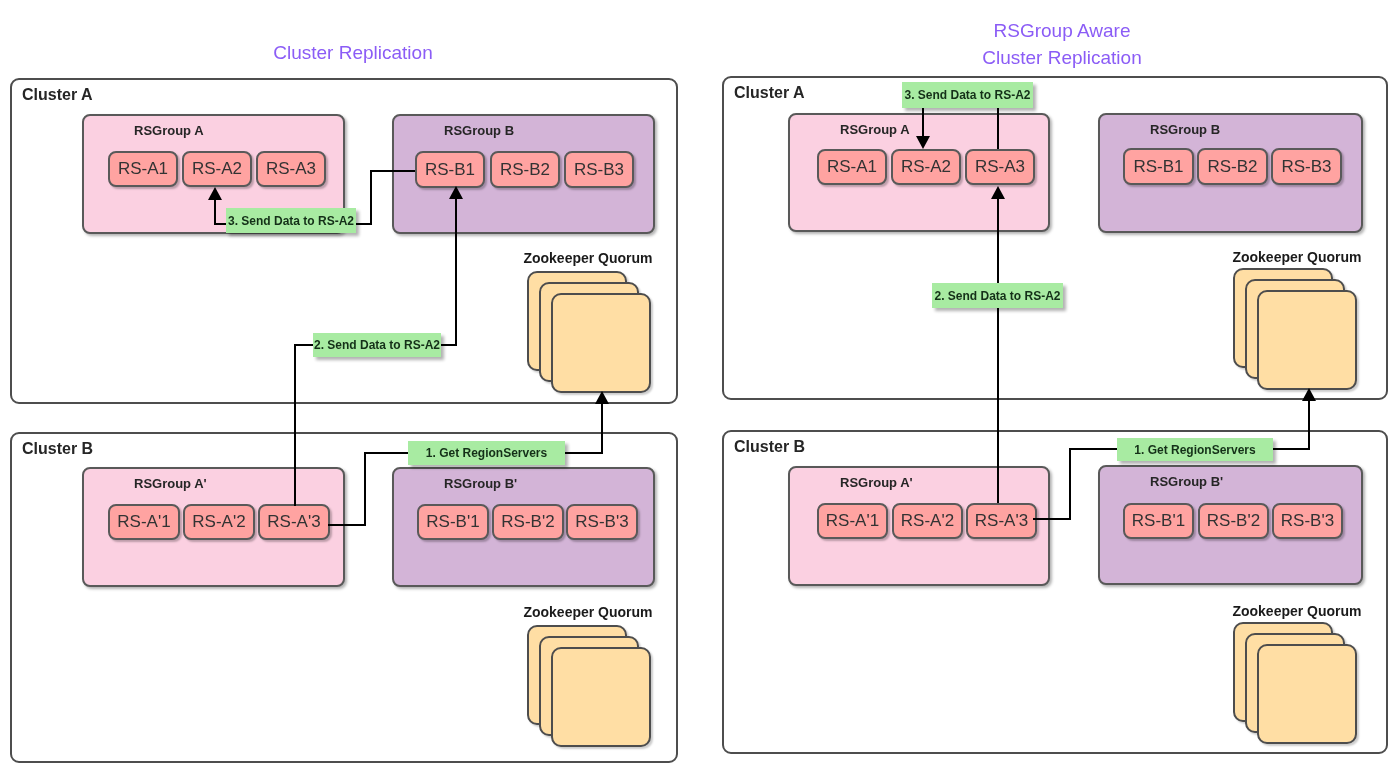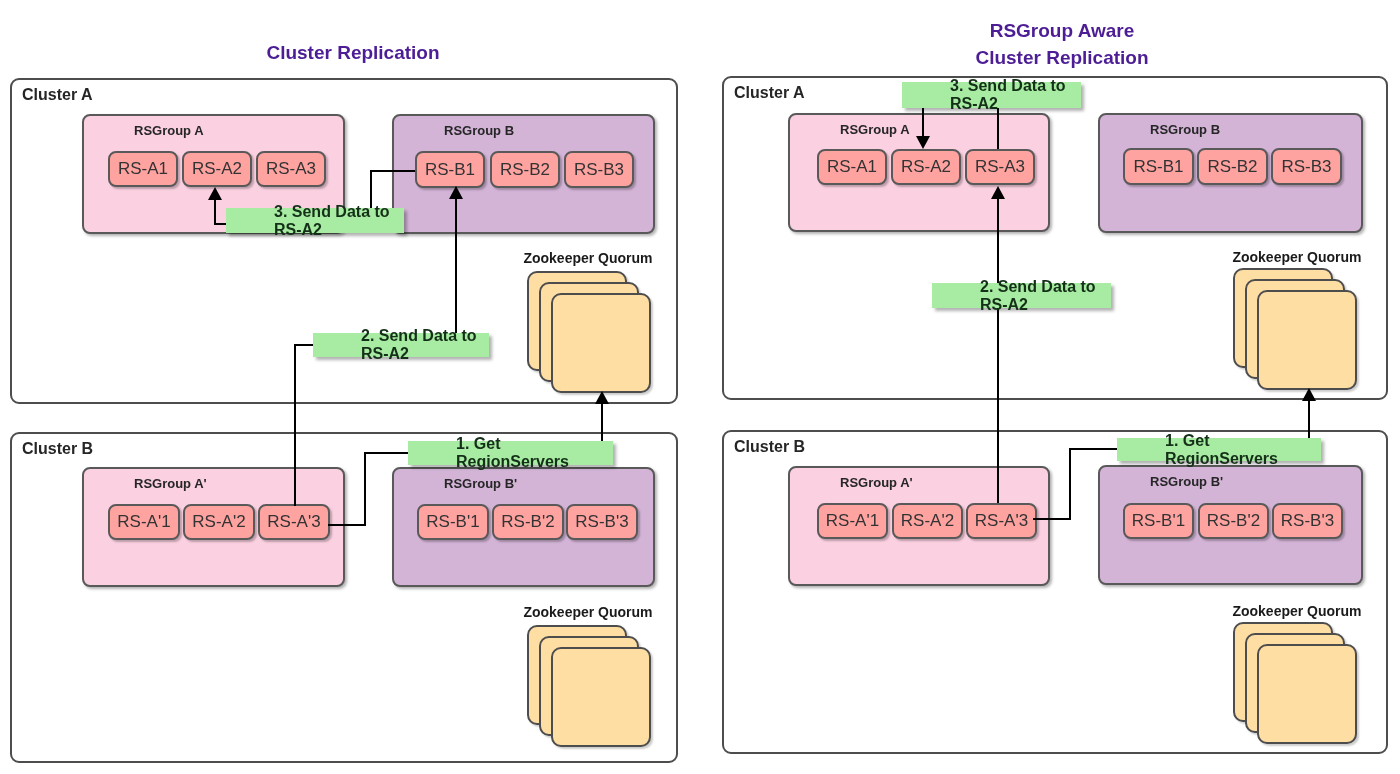--- a/index.html
+++ b/index.html
@@ -1,36 +1,36 @@
 <!DOCTYPE html>
 <html><head>
 <meta charset="utf-8">
 <style>
   html,body{margin:0;padding:0;background:#fff;}
   #stage{position:relative;width:1400px;height:774px;background:#fff;overflow:hidden;
          font-family:"Liberation Sans",sans-serif;}
   .abs{position:absolute;}
-  .title{font-size:19px;font-weight:bold;color:#4c1d95;text-align:center;z-index:1;}
+  .title{font-size:19px;font-weight:normal;color:#8b5cf6;text-align:center;z-index:1;}
   .cluster{background:#fff;border:2px solid #4d4d4d;border-radius:9px;z-index:0;}
   .cluster-label{font-size:16px;font-weight:bold;color:#262626;z-index:1;}
   .group{border:2px solid #595959;border-radius:8px;z-index:1;
          box-shadow:2px 2px 3px rgba(0,0,0,0.3);}
   .group.pink{background:#fbd0e1;}
   .group.purple{background:#d3b4d7;}
   .group-label{font-size:13px;font-weight:bold;color:#262626;z-index:2;padding-left:40px;}
   .rs{background:#ffa3a1;border:2px solid #595959;border-radius:8px;z-index:2;
       display:flex;align-items:center;justify-content:center;font-size:17px;color:#333;
       box-shadow:2px 2px 2px rgba(0,0,0,0.25);}
   .zk-label{font-size:14px;font-weight:bold;color:#1a1a1a;text-align:center;z-index:2;}
   .zk-stack{z-index:2;}
   .zk-sq{position:absolute;width:96px;height:96px;background:#ffdea4;border:2px solid #4d4d4d;
          border-radius:10px;box-shadow:2px 2px 2px rgba(0,0,0,0.2);}
-  .glabel{background:#a8eba2;color:#143018;font-size:16px;font-weight:bold;z-index:4;
+  .glabel{background:#a8eba2;color:#143018;font-size:12px;font-weight:bold;z-index:4;
           display:flex;align-items:center;justify-content:center;
-          box-shadow:3px 3px 3px rgba(0,0,0,0.3);padding-left:48px;}
+          box-shadow:3px 3px 3px rgba(0,0,0,0.3);}
   .hline,.vline{background:#000;z-index:3;}
   .arr-up{width:0;height:0;border-left:7px solid transparent;border-right:7px solid transparent;
           border-bottom:13px solid #000;z-index:3;}
   .arr-down{width:0;height:0;border-left:7px solid transparent;border-right:7px solid transparent;
             border-top:13px solid #000;z-index:3;}
 </style>
 </head>
 <body>
 
 <div id="stage">

